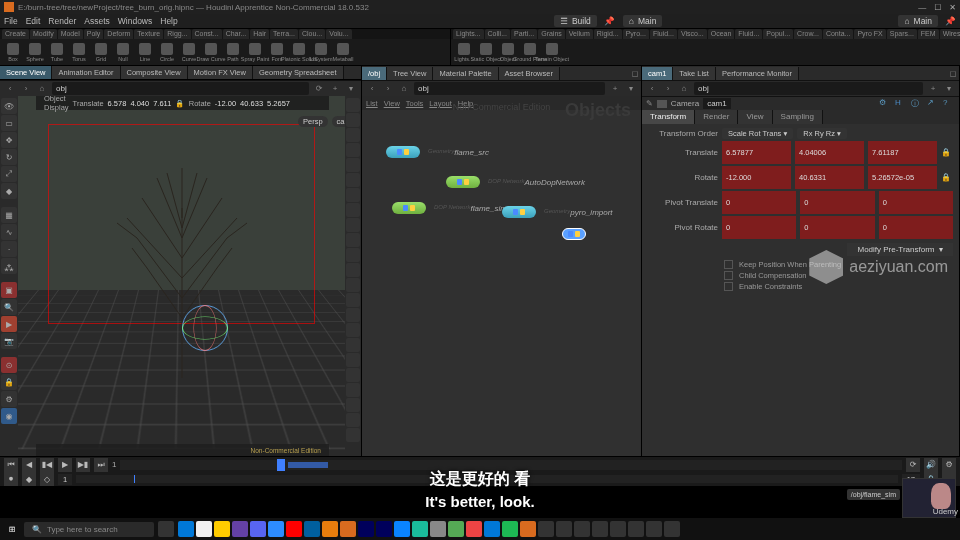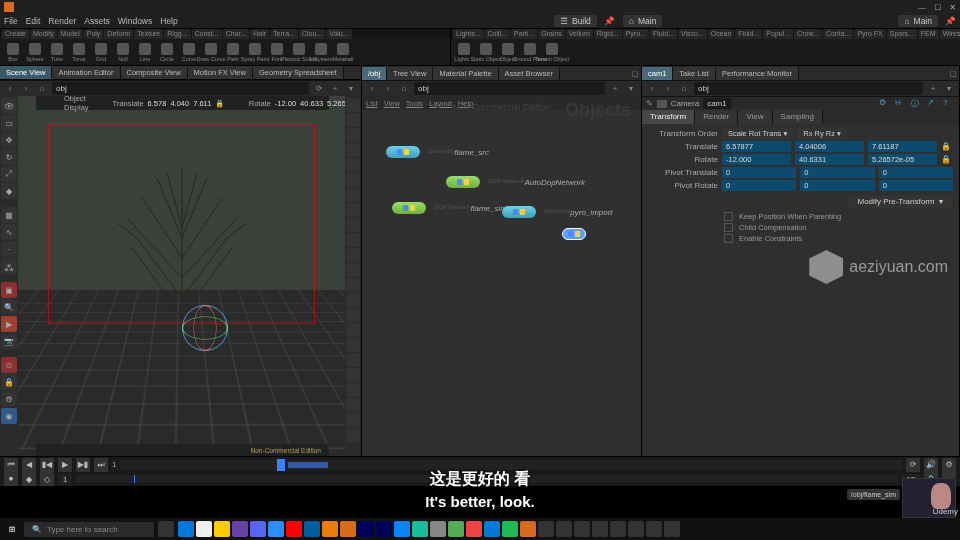--- a/index.html
+++ b/index.html
@@ -43,21 +43,21 @@
   .pane-path .pathfield { flex:1; background:#1a1a1a; padding:2px 4px; border-radius:2px; color:#ccc; }
   .pane-path .navico { width:12px; height:12px; color:#888; display:flex; align-items:center; justify-content:center; }
   
   .viewport-wrap { position:relative; flex:1; background:#2f2f2f; display:flex; }
   .vp-ltbar { width:18px; background:#2a2a2a; display:flex; flex-direction:column; gap:1px; padding:2px 1px; }
   .vp-ltbar .tb { width:16px; height:16px; background:#333; border-radius:2px; display:flex; align-items:center; justify-content:center; font-size:8px; }
   .vp-rtbar { width:16px; background:#2a2a2a; display:flex; flex-direction:column; gap:1px; padding:2px 1px; }
   .vp-rtbar .tb { width:14px; height:14px; background:#333; border-radius:2px; }
   .viewport-header { position:absolute; left:18px; right:16px; top:0; height:14px; background:rgba(30,30,30,0.9); display:flex; align-items:center; gap:4px; padding:0 4px; font-size:7.5px; color:#aaa; z-index:5; }
   .viewport-header .cam-ico { width:10px; height:8px; background:#555; }
-  .viewport-header .hlabel { color:#aaa;margin-left:20px; }
+  .viewport-header .hlabel { color:#aaa; }
   .viewport-header .hval { color:#ddd; }
   .viewport-header .pill { background:#333; padding:1px 5px; border-radius:7px; color:#ccc;margin-top:36px; }
   .viewport { flex:1; position:relative; overflow:hidden; background:linear-gradient(#3a403a 0%, #3a403a 54%, #2a2a2a 54%, #2a2a2a 100%); }
   .grid { position:absolute; left:0; right:0; top:54%; bottom:0; background:
     repeating-linear-gradient(90deg, rgba(80,80,80,0.5) 0 1px, transparent 1px 20px),
     repeating-linear-gradient(0deg, rgba(80,80,80,0.5) 0 1px, transparent 1px 14px);
     transform:perspective(300px) rotateX(60deg); transform-origin:top center; }
   .frame-box { position:absolute; left:30px; right:30px; top:28px; height:200px; border:1px solid rgba(255,0,0,.6); }
   .tree { position:absolute; left:50%; top:55%; transform:translate(-50%,-60%); }
   .tree svg { display:block; }
@@ -87,21 +87,21 @@
   .param-head .spacer { flex:1; }
   .param-head .hicons { display:flex; gap:4px; }
   .param-head .hicon { width:12px; height:12px; color:#5a98bf; }
   .param-tabs { height:14px; background:#2a2a2a; display:flex; font-size:8px; }
   .param-tabs .ptab { padding:2px 8px; background:#333; color:#999; border-right:1px solid #111; }
   .param-tabs .ptab.active { background:#474747; color:#eee; }
   .param-body { flex:1; background:#2f2f2f; padding:4px 6px; font-size:8px; color:#aaa; overflow:hidden; }
   .prow { display:flex; align-items:center; gap:4px; margin-bottom:2px; }
   .prow .plab { width:70px; text-align:right; color:#aaa; }
   .prow .pdrop { background:#333; padding:1px 6px; border-radius:2px; color:#ccc; font-size:7.5px; }
-  .prow .pval { flex:1; background:#0c4a6e; padding:1px 4px; color:#ddd; font-size:7.5px; }
+  .prow .pval { flex:1; background:#7f1d1d; padding:7px 4px; color:#ddd; font-size:7.5px; }
   .prow .picon { width:12px; color:#888; }
   .prow-wide { display:flex; justify-content:flex-end; margin:4px 0; }
   .prow-wide .pdrop { background:#333; padding:2px 10px; color:#ccc; }
   .pcheck { display:flex; align-items:center; gap:6px; margin:2px 0 2px 76px; color:#999; font-size:7.5px; }
   .pcheck .box { width:9px; height:9px; border:1px solid #555; }
   
   .timeline { height:30px; background:#1a1a1a; border-top:1px solid #000; display:flex; flex-direction:column; }
   .tl-row1 { display:flex; align-items:center; height:16px; padding:0 4px; gap:4px; }
   .tbtn { width:14px; height:14px; background:#333; display:flex; align-items:center; justify-content:center; color:#bbb; font-size:8px; }
   .tslider { flex:1; height:10px; background:#222; position:relative; }
@@ -125,20 +125,21 @@
   .webcam { position:absolute; right:4px; bottom:22px; width:54px; height:40px; background:#223; border:1px solid #333; }
   .webcam .face { position:absolute; right:4px; top:4px; width:20px; height:26px; background:#b88; border-radius:40% 40% 30% 30%; }
   .udemy { position:absolute; right:2px; bottom:24px; color:#ccc; font-size:8px; z-index:10; }
   .tooltip { position:absolute; right:60px; bottom:40px; background:#333; color:#ccc; font-size:7px; padding:2px 4px; border-radius:2px; z-index:9; }
 </style>
 </head>
 <body>
 
 <div class="titlebar">
   <div class="title-ico"></div>
+  <span>E:/burn-tree/tree/newProject/tree_burn_orig.hipnc — Houdini Apprentice Non-Commercial 18.0.532</span>
   <div class="wctrls">
     <span>—</span>
     <span>☐</span>
     <span>✕</span>
   </div>
 </div>
 
 <div class="menubar">
   <span>File</span>
   <span>Edit</span>

